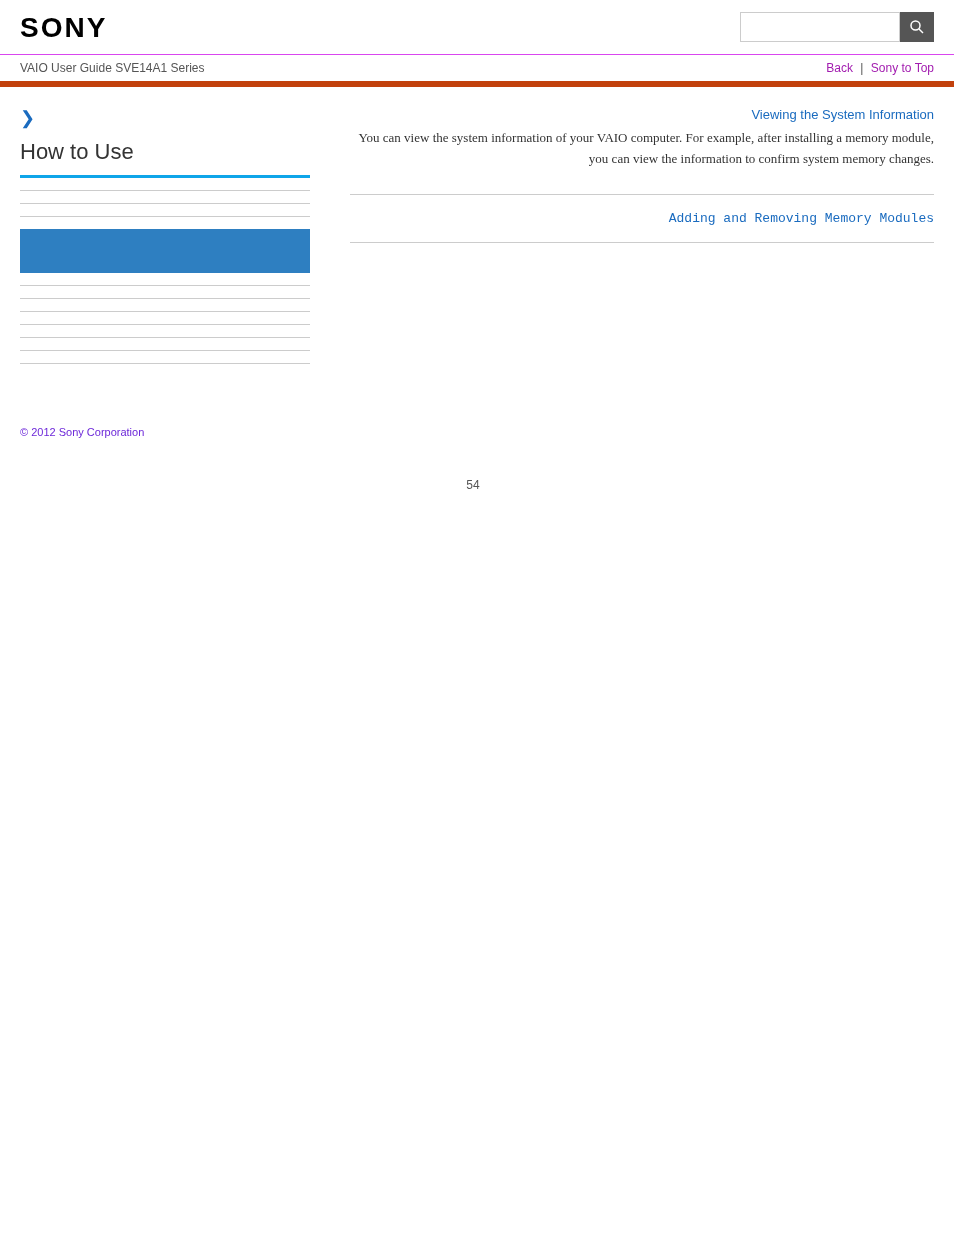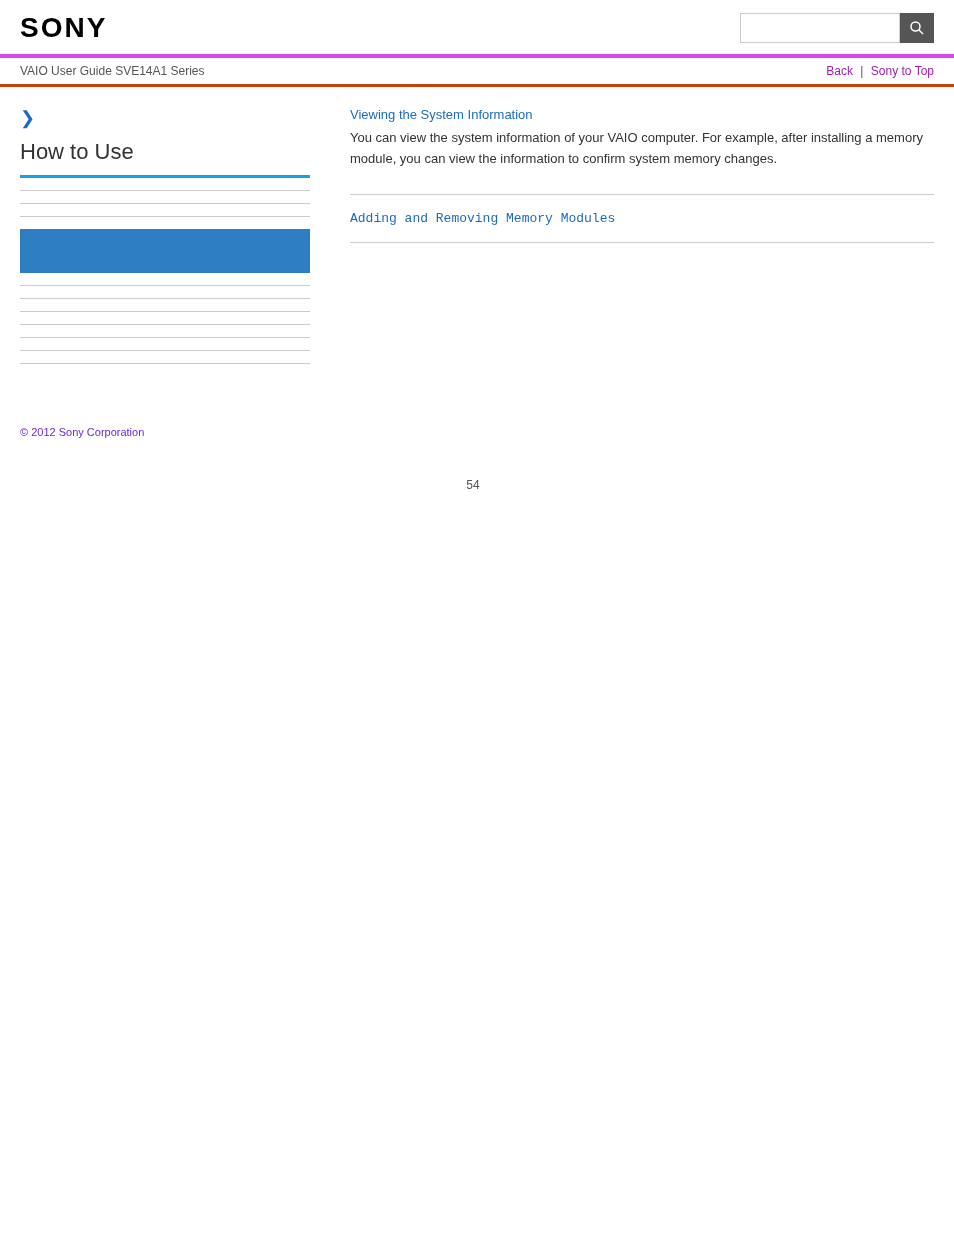--- a/index.html
+++ b/index.html
@@ -13,24 +13,24 @@
       font-size: 13px;
       color: #333;
       background: #fff;
       width: 954px;
       min-height: 1235px;
     }
 
     
     .header {
       display: flex;
-      align-items: center;
+      align-items: flex-start;
       justify-content: space-between;
       padding: 12px 20px 10px 20px;
-      border-bottom: 4px solid #d946ef;
+      border-bottom: 1px solid #d946ef;
     }
 
     .sony-logo {
       font-family: Arial, sans-serif;
       font-size: 28px;
       font-weight: bold;
       letter-spacing: 2px;
       color: #000;
     }
 
@@ -60,21 +60,21 @@
       color: #fff;
       font-size: 14px;
     }
 
     
     .nav-bar {
       display: flex;
       align-items: center;
       justify-content: space-between;
       padding: 6px 20px;
-      border-bottom: 3px solid #c2410c;
+      border-bottom: 6px solid #c2410c;
     }
 
     .nav-left {
       font-size: 12px;
       color: #555;
     }
 
     .nav-right {
       font-size: 12px;
     }
@@ -129,37 +129,39 @@
       background: #2e7fc1;
       height: 44px;
       margin: 12px 0;
       width: 100%;
     }
 
     
     .content-area {
       flex: 1;
       padding-left: 20px;
+      text-align: right;
     }
 
     .content-section {
       margin-bottom: 24px;
     }
 
     .content-link {
       color: #1a6bbf;
       text-decoration: none;
       font-size: 13px;
     }
 
     .content-description {
       font-size: 13px;
       color: #333;
       line-height: 1.6;
       margin-top: 6px;
+      font-family: Liberation Serif, serif;
     }
 
     .content-divider {
       border: none;
       border-top: 1px solid #ccc;
       margin: 16px 0;
     }
 
     .links-section {
       margin-top: 12px;

